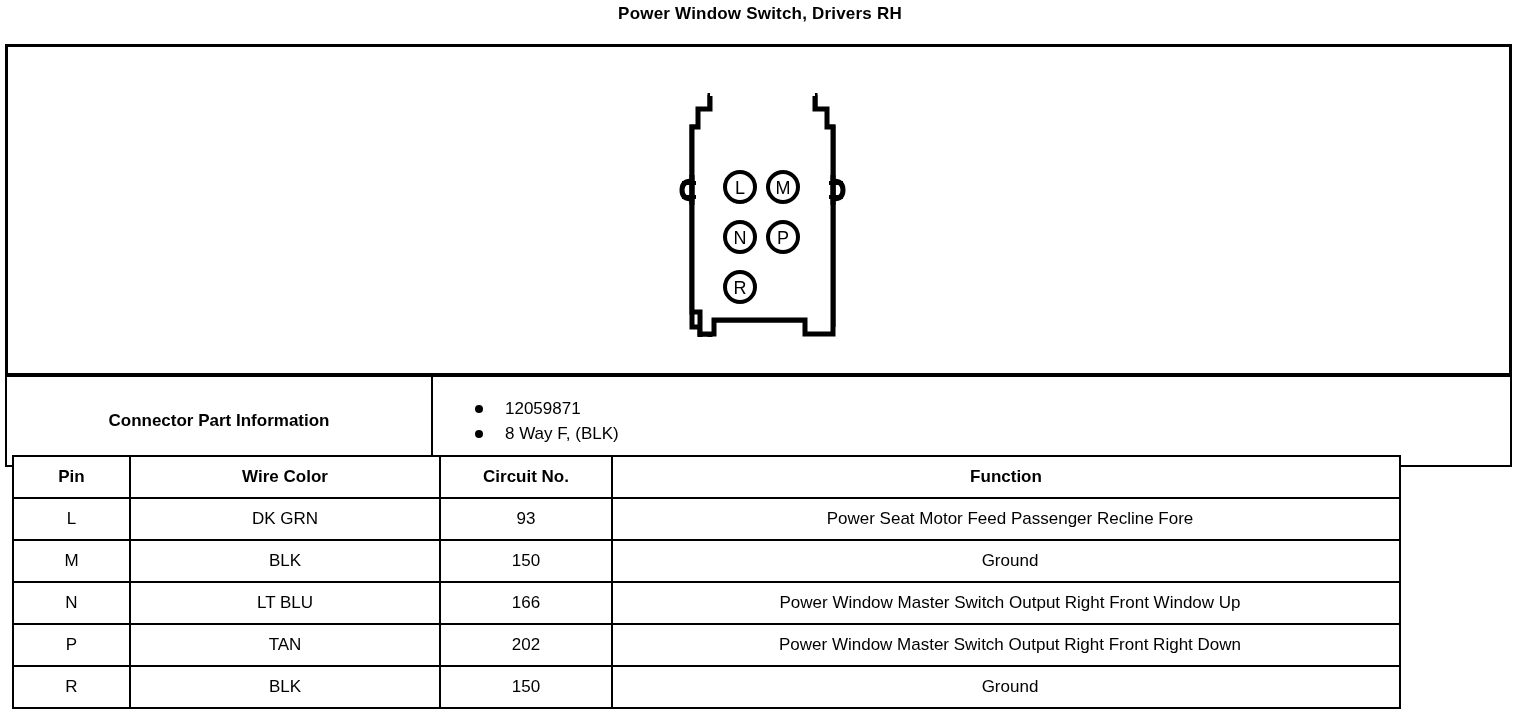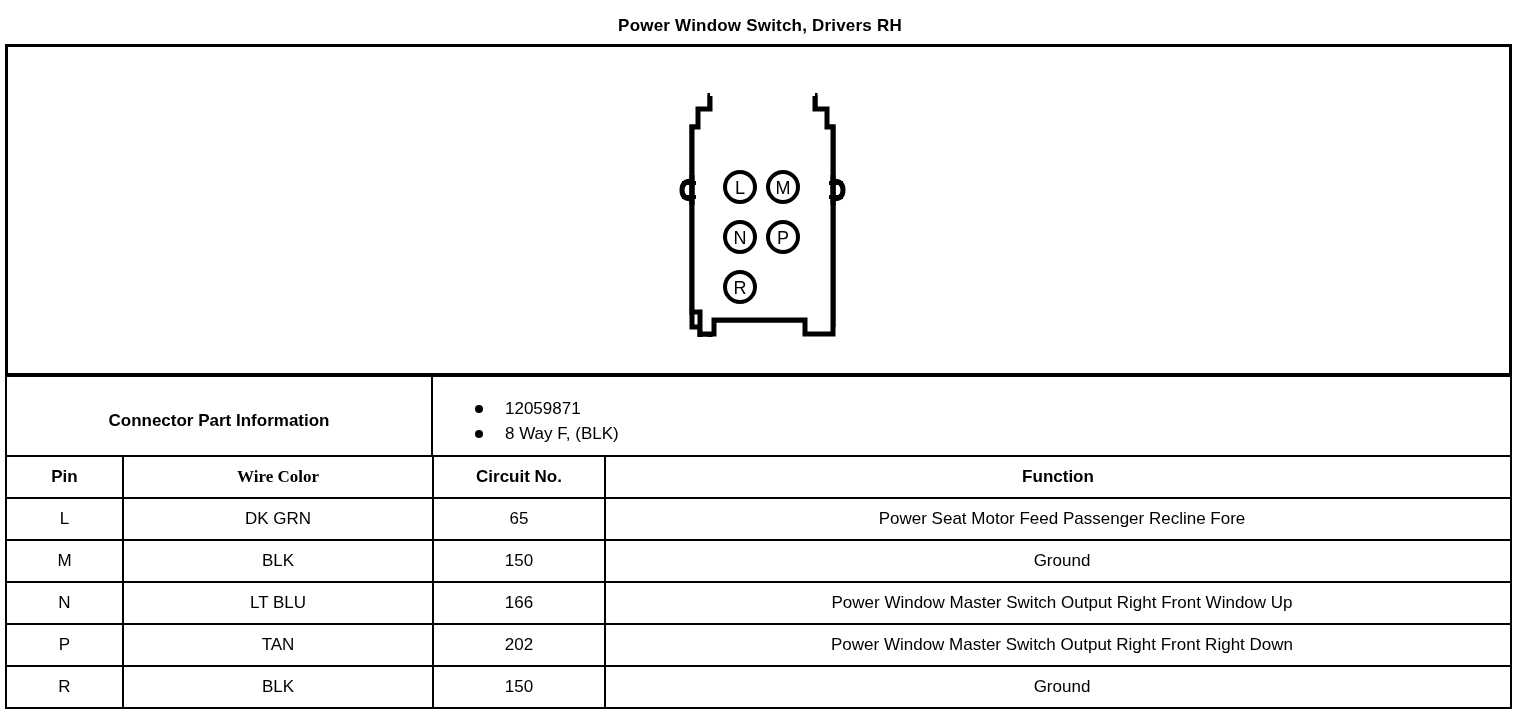--- a/index.html
+++ b/index.html
@@ -20,21 +20,21 @@
     position: relative;
     width: 1520px;
     height: 716px;
     background: #ffffff;
   }
 
   
   .page-title {
     position: absolute;
     left: 0;
-    top: 16px;
+    top: 4px;
     width: 1520px;
     text-align: center;
     font-size: 17px;
     font-weight: bold;
     letter-spacing: 0.2px;
   }
 
   
   .connector-panel {
     position: absolute;
@@ -59,23 +59,23 @@
     position: absolute;
     border-collapse: collapse;
     background: #f97316;
   }
   .info-table {
     left: 5px;
     top: 375px;
     width: 1507px;
   }
   .pin-table {
-    left: 5px;
+    left: 12px;
     top: 455px;
-    width: 1507px;
+    width: 1389px;
   }
 
   .info-table td,
   .pin-table td,
   .pin-table th {
     border: 2px solid #000;
     padding: 0;
     vertical-align: middle;
     background: #ffffff;
   }
@@ -116,21 +116,21 @@
   }
 
   
   .pin-table th {
     height: 40px;
     font-size: 17px;
     font-weight: bold;
     text-align: center;
   }
   .col-pin    { width: 115px; }
-  .col-wire   { width: 308px; font-family: Liberation Serif, serif; }
+  .col-wire   { width: 308px; }
   .col-circ   { width: 170px; }
   .col-func   { width: auto; margin-top: 39px;  }
 
   .pin-table td {
     height: 40px;
     font-size: 17px;
   }
   .cell-center { text-align: center; }
   .cell-func {
     text-align: center;
@@ -234,21 +234,21 @@
         <th class="col-pin">Pin</th>
         <th class="col-wire">Wire Color</th>
         <th class="col-circ">Circuit No.</th>
         <th class="col-func">Function</th>
       </tr>
     </thead>
     <tbody>
       <tr>
         <td class="cell-center">L</td>
         <td class="cell-center">DK GRN</td>
-        <td class="cell-center">65</td>
+        <td class="cell-center">93</td>
         <td class="cell-func">Power Seat Motor Feed Passenger Recline Fore</td>
       </tr>
       <tr>
         <td class="cell-center">M</td>
         <td class="cell-center">BLK</td>
         <td class="cell-center">150</td>
         <td class="cell-func">Ground</td>
       </tr>
       <tr>
         <td class="cell-center">N</td>

